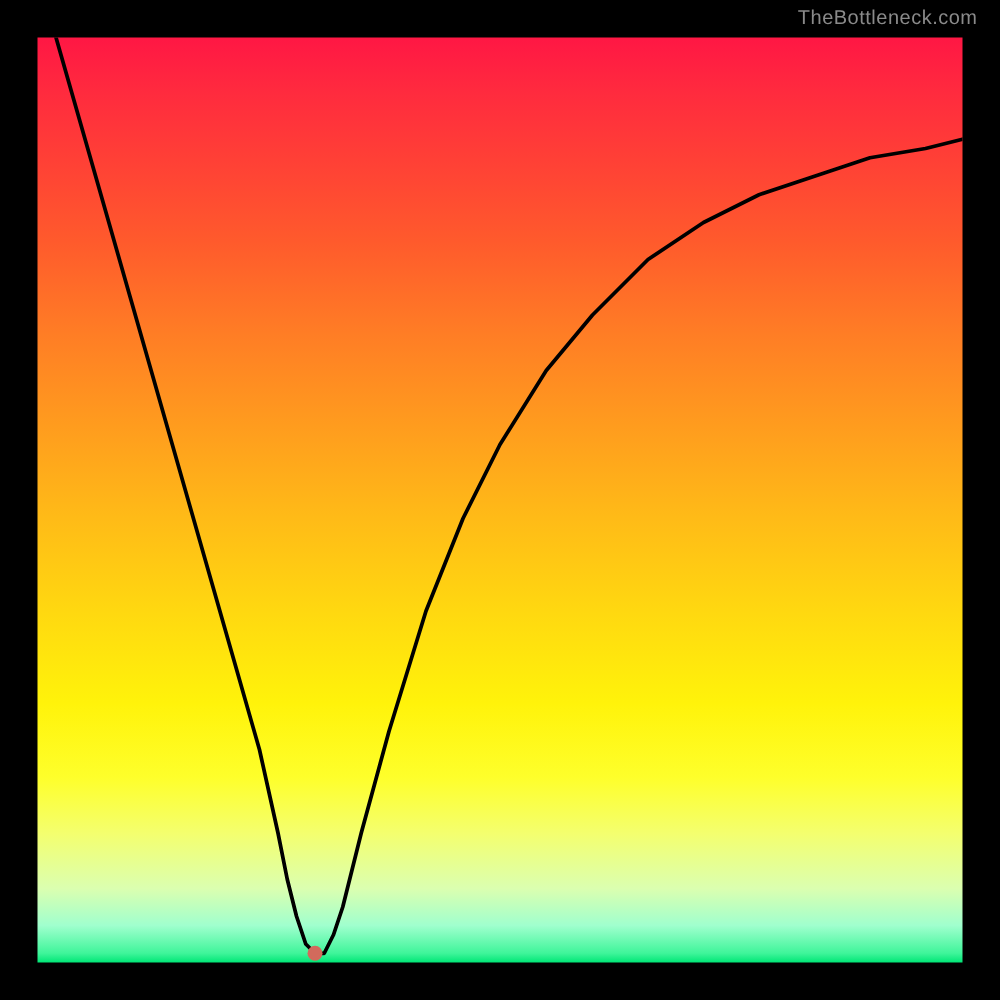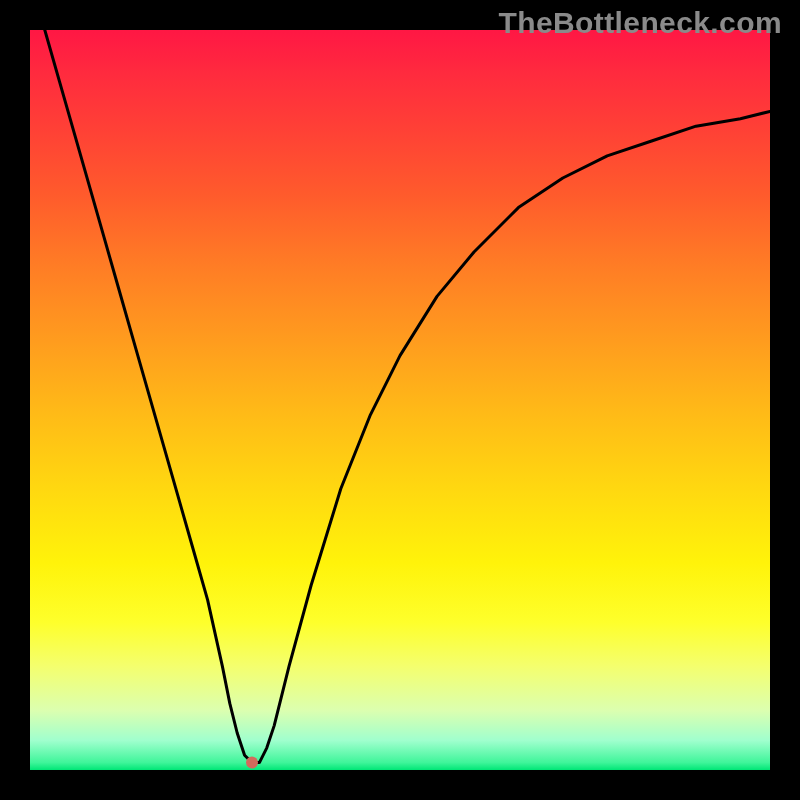--- a/index.html
+++ b/index.html
@@ -47,22 +47,22 @@
     left: 0;
     top: 0;
     width: 740px;
     height: 740px;
   }
   .watermark {
     position: absolute;
     top: 6px;
     right: 18px;
     color: #8a8a8a;
-    font-size: 30px;
-    font-weight: 700;
+    font-size: 16px;
+    font-weight: 400;
     letter-spacing: 0.4px;
     user-select: none;
   }
 </style>
 </head>
 <body>
 
 <div class="stage">
 
   <div class="plot-area">

